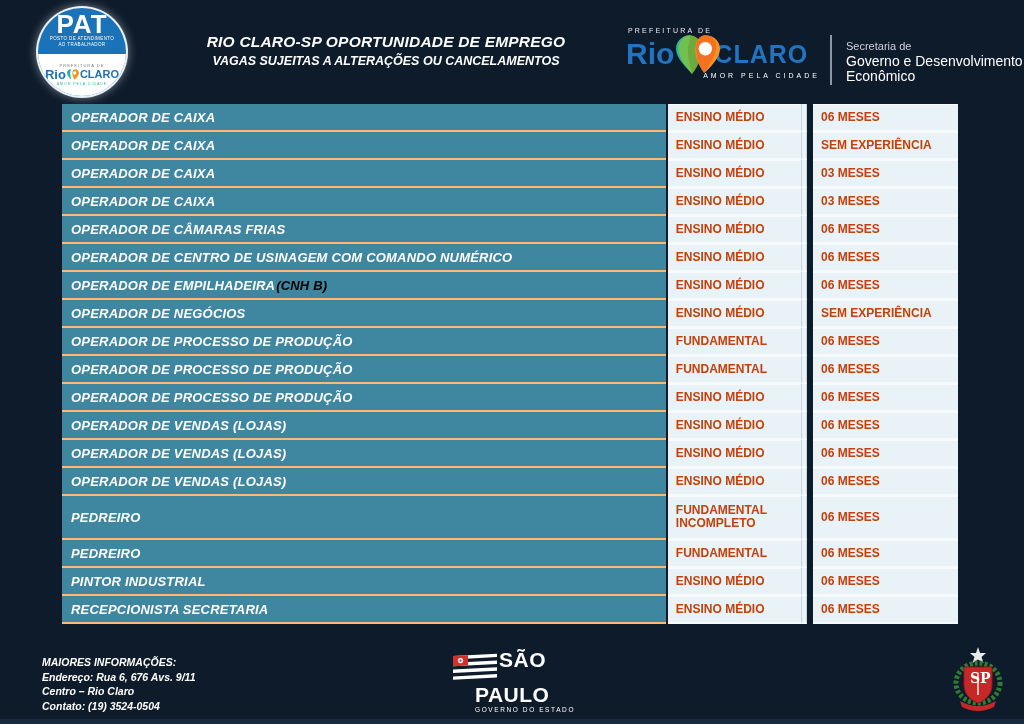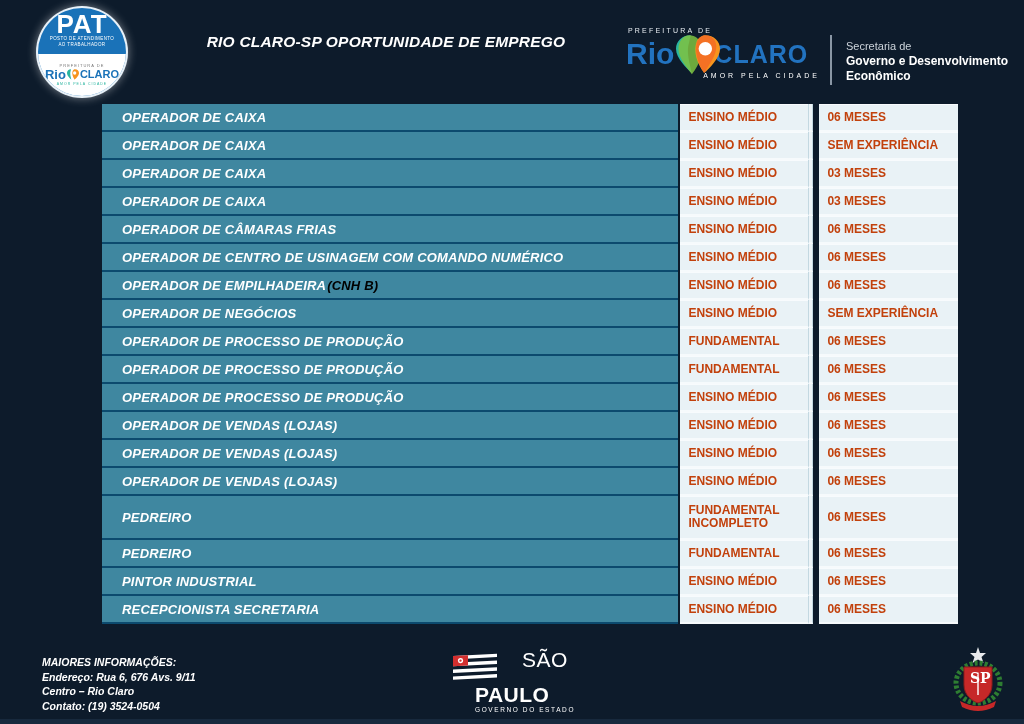--- a/index.html
+++ b/index.html
@@ -27,44 +27,44 @@
   .rc-pref{color:#e8edf2;font-size:7px;letter-spacing:2.2px;margin-left:2px;}
   .rc-row{display:flex;align-items:center;margin-top:-2px;}
   .rc-rio{color:#2273c0;font-weight:bold;font-size:30px;letter-spacing:0px;}
   .rc-claro{color:#2273c0;font-weight:bold;font-size:25px;letter-spacing:1px;margin-left:-4px;}
   .rc-heart{width:52px;height:44px;margin:0 -6px 0 -2px;position:relative;top:2px;}
   .rc-tag{color:#fff;font-size:7px;letter-spacing:3px;text-align:right;margin-top:-4px;padding-right:2px;}
 
   .hdr-divider{position:absolute;left:830px;top:35px;width:2px;height:50px;background:#8a97a5;}
   .secretariat{position:absolute;left:846px;top:39px;color:#fff;line-height:15px;}
   .secretariat .s1{font-size:11px;color:#ccd3da;font-weight:normal;}
-  .secretariat .s2,.secretariat .s3{font-size:12px;font-weight:bold;}
+  .secretariat .s2,.secretariat .s3{font-size:14px;font-weight:normal;}
 
   
   .jobs-table{position:absolute;left:62px;top:104px;width:896px;}
   .row{display:flex;height:28px;}
   .row.tall{height:44px;}
   .cell{box-sizing:border-box;display:flex;align-items:center;}
-  .cell.job{width:608px;background:#3f87a0;border-bottom:2px solid #0c4a6e;
-    color:#fff;font-weight:bold;font-style:italic;font-size:13px;letter-spacing:.2px;padding-left:20px;margin-left:40px;}
+  .cell.job{width:608px;background:#3f87a0;border-bottom:2px solid #fdba74;
+    color:#fff;font-weight:bold;font-style:italic;font-size:13px;letter-spacing:.2px;padding-left:9px;}
   .cell.job .note{color:#000000;margin-left:1px;}
   .cell.light{background:#e9f2f6;border-bottom:2px solid #f6fafc;box-shadow:inset 0 1px 0 #f8fbfd;
     color:#c2410c;font-weight:bold;font-size:12px;padding-left:8px;line-height:13px;}
   .cell.edu{width:134px;margin-left:2px;}
   .vgap{width:6px;background:#edf4f8;border-left:1px solid #c3d8e1;border-right:1px solid #c3d8e1;
     border-bottom:2px solid #f6fafc;box-sizing:border-box;}
   .cell.exp{width:146px;margin-left:6px;}
 
   
   .info-block{position:absolute;left:42px;top:655px;color:#fff;font-weight:bold;font-style:italic;
     font-size:10.5px;line-height:14.5px;}
   .sp-gov{position:absolute;left:453px;top:651px;color:#fff;}
   .sp-gov-row{display:flex;align-items:flex-start;}
   .sp-flag{width:44px;height:32px;margin-right:2px;margin-top:2px;}
-  .sp-word{font-weight:normal;font-size:21px;line-height:18px;letter-spacing:.5px;margin-left:23px;}
+  .sp-word{font-weight:bold;font-size:21px;line-height:18px;letter-spacing:.5px;}
   .sp-word2{font-weight:bold;font-size:21px;line-height:19px;letter-spacing:.5px;margin-left:22px;}
   .sp-gov-sub{font-size:6.5px;letter-spacing:1.6px;margin-top:2px;margin-left:22px;}
   .sp-crest{position:absolute;left:950px;top:645px;width:56px;height:70px;}
 
   .bottom-strip{position:absolute;left:0;bottom:0;width:100%;height:5px;background:#17293d;}
 </style>
 </head>
 <body>
 
 <div id="page">
@@ -87,20 +87,21 @@
             <circle cx="25" cy="12" r="5" fill="#fff"></circle>
           </svg>
           <span class="claro">CLARO</span>
       </div>
       <div class="pat-tag">AMOR PELA CIDADE</div>
     </div>
   </div>
 
   <div class="main-title">
     <div class="t1">RIO CLARO-SP OPORTUNIDADE DE EMPREGO</div>
+    <div class="t2">VAGAS SUJEITAS A ALTERAÇÕES OU CANCELAMENTOS</div>
   </div>
 
   <div class="rc-logo">
     <div class="rc-pref">PREFEITURA DE</div>
     <div class="rc-row">
       <span class="rc-rio">Rio</span>
       <svg class="rc-heart" viewBox="0 0 40 36">
         <path d="M14 1 C7 1 2 6 2 12 c0 8 9 16 13 20 c-2-8-4-16-3-22 z" fill="#2ab5a0"></path>
         <path d="M13 1 c5 0 8 3 9 7 c2 8 0 16 -7 25 C11 27 4 20 4 12 C4 6 8 1 13 1 z" fill="#7fc241" opacity="0.85"></path>
         <path d="M26 1 c7 0 12 5 12 11 c0 8 -9 16 -13 20 c-6-8-9-18-6-26 c1.5-3 4-5 7-5 z" fill="#f7941d"></path>

